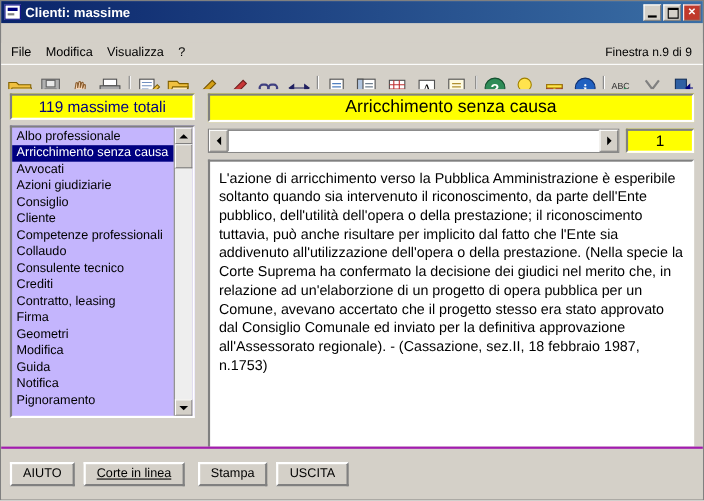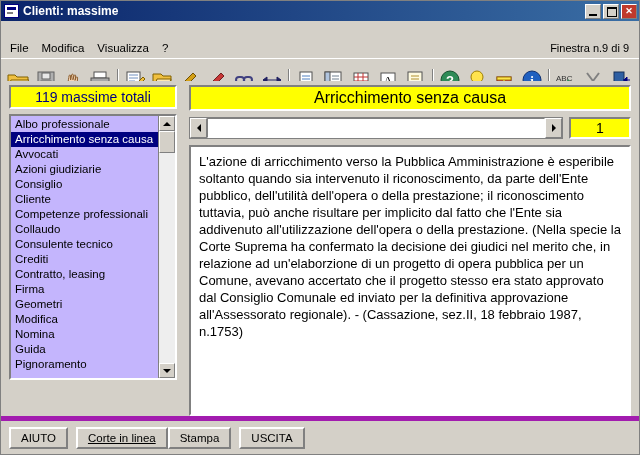--- a/index.html
+++ b/index.html
@@ -269,27 +269,28 @@
     padding: 6px 8px 6px 8px;
     font-size: 13px;
     line-height: 17px;
     color: #000;
     overflow: hidden;
   }
   
   .statusbar {
     position: absolute;
     left: 0; right: 0; bottom: 0;
-    height: 38px;
-    background: #d4d0c8;
-    border-top: 5px solid #a21caf;
+    height: 48px;
+    background: #d4d0c8;
+    border-top: 2px solid #a21caf;
     display: flex;
     align-items: center;
     padding: 0 8px;
     box-sizing: border-box;
+    gap: 12px;
   }
   .btn {
     background: #d4d0c8;
     border: 2px solid;
     border-color: #ffffff #808080 #808080 #ffffff;
     box-sizing: border-box;
     font-size: 11.5px;
     color: #000;
     height: 22px;
     padding: 0 10px;
@@ -524,22 +525,22 @@
           <div class="list-item">Consiglio</div>
           <div class="list-item">Cliente</div>
           <div class="list-item">Competenze professionali</div>
           <div class="list-item">Collaudo</div>
           <div class="list-item">Consulente tecnico</div>
           <div class="list-item">Crediti</div>
           <div class="list-item">Contratto, leasing</div>
           <div class="list-item">Firma</div>
           <div class="list-item">Geometri</div>
           <div class="list-item">Modifica</div>
-          <div class="list-item">Nomina</div>
           <div class="list-item">Guida</div>
+          <div class="list-item">Notifica</div>
           <div class="list-item">Pignoramento</div>
 
         </div>
         <div class="vscroll">
           <div class="sbtn">
               <span class="arrow up"></span>
             </div>
           <div class="strack">
             <div class="sthumb"></div>
           </div>

